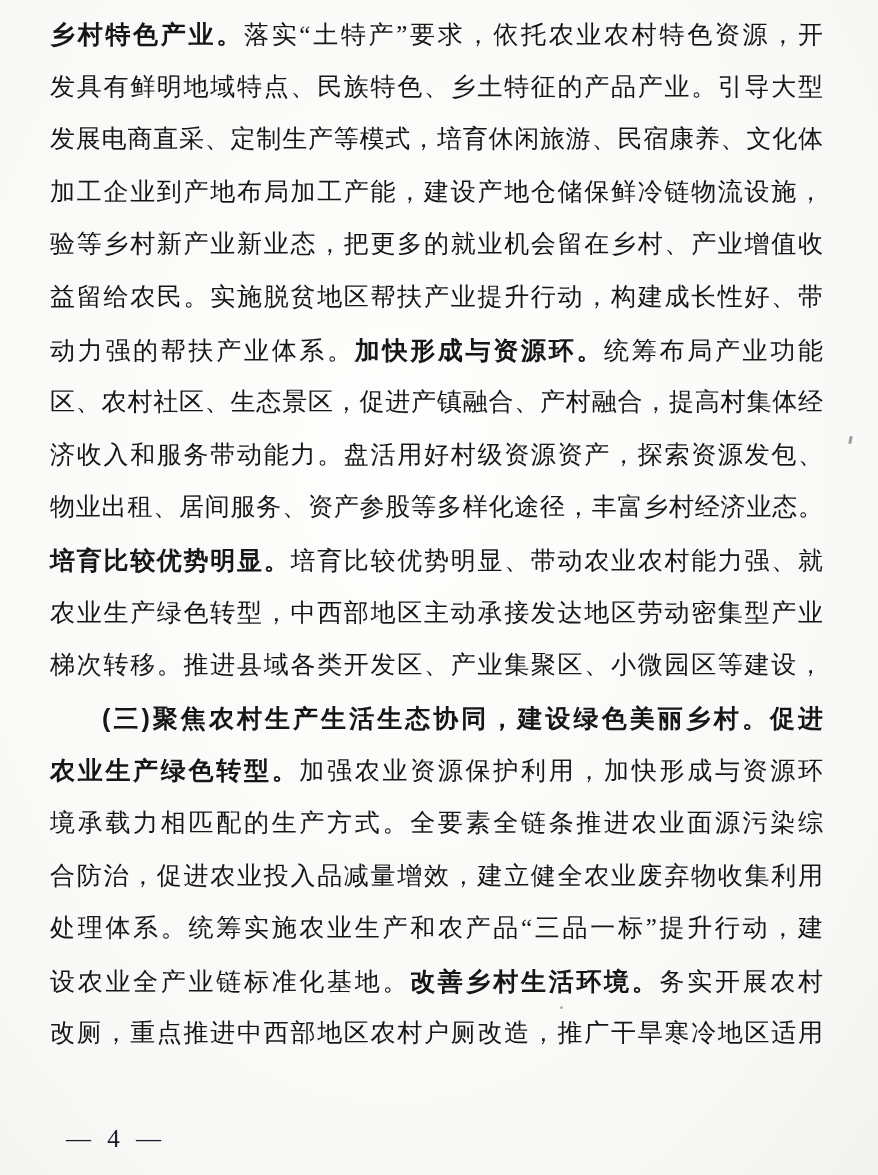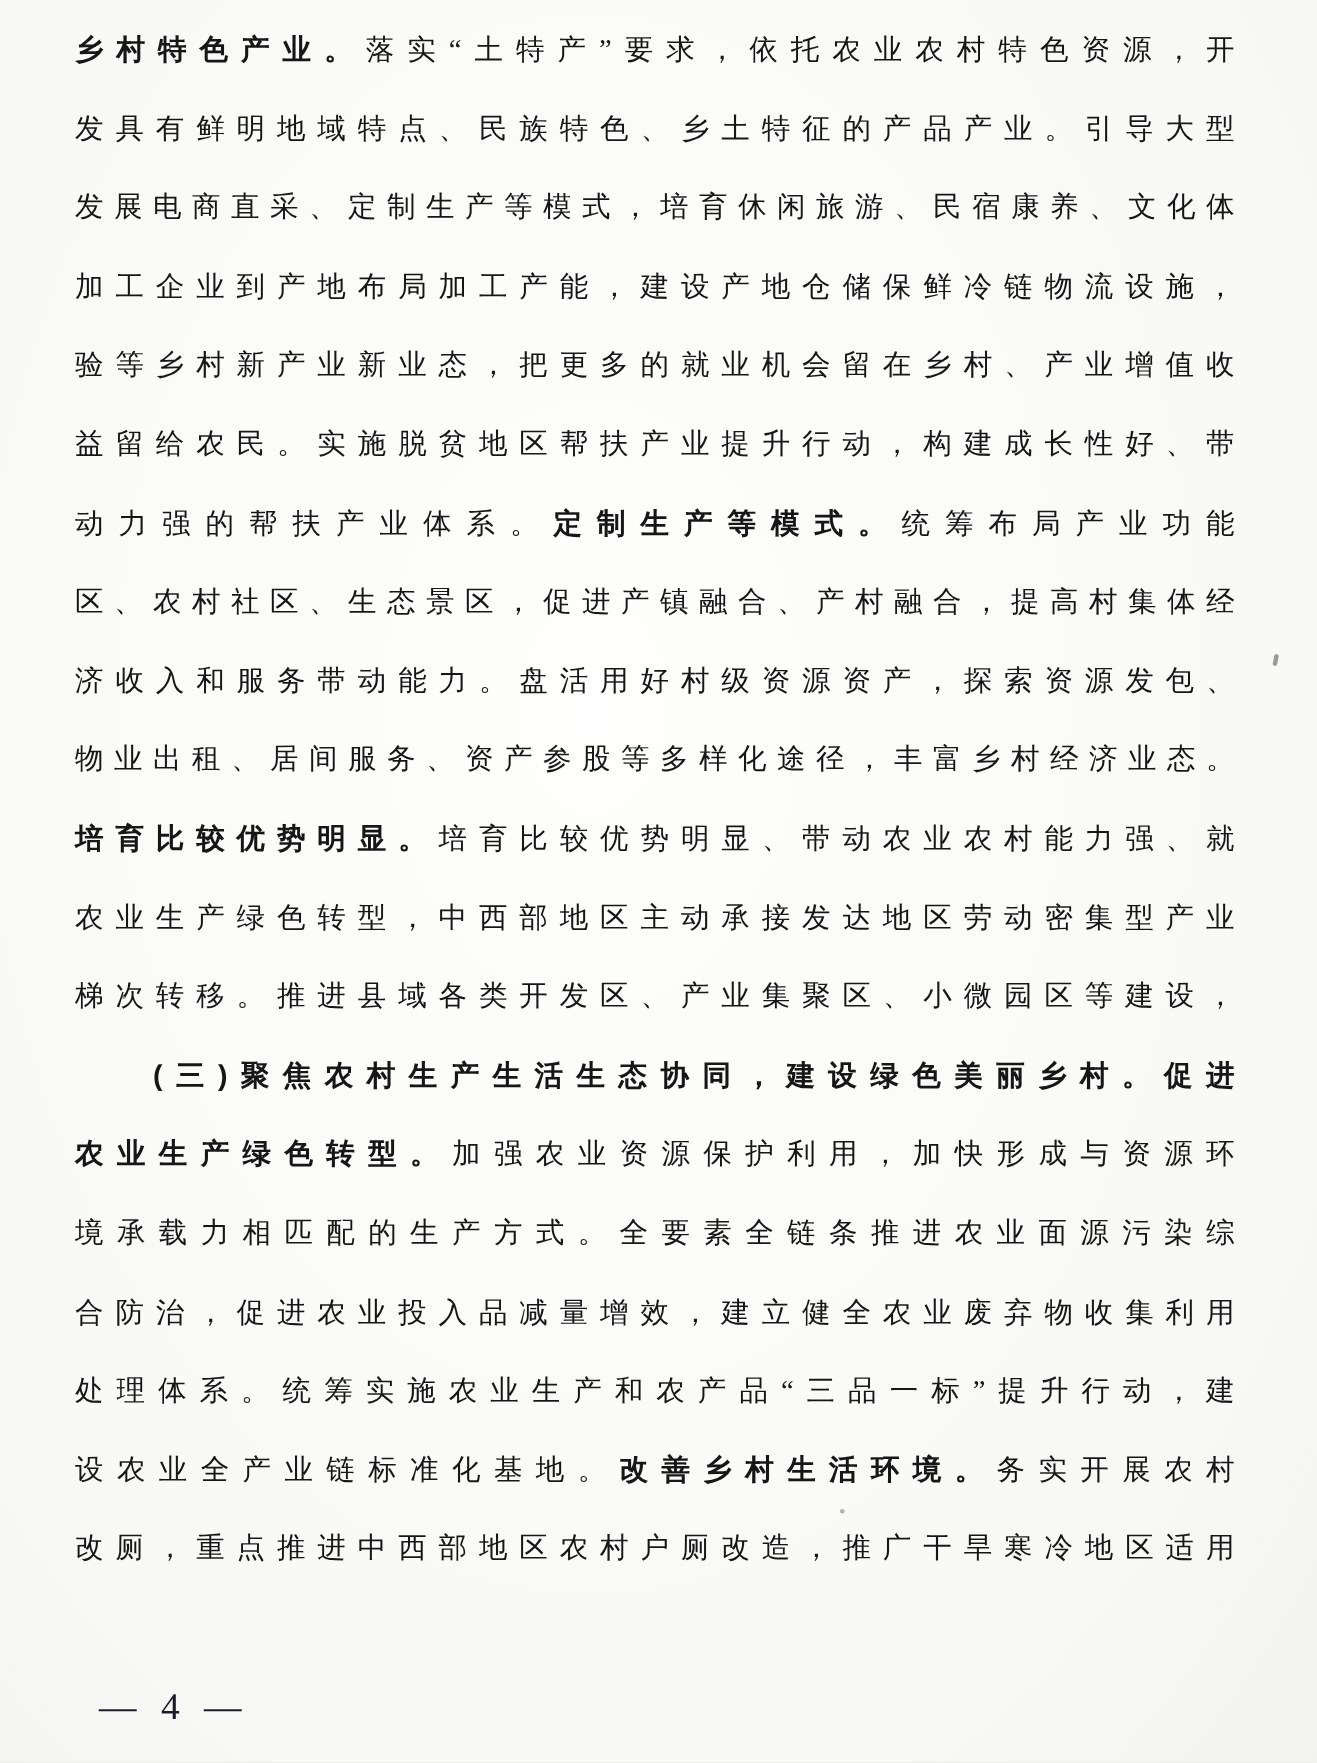--- a/index.html
+++ b/index.html
@@ -18,21 +18,21 @@
     font-family: "Liberation Serif", "DejaVu Serif", serif;
     overflow: hidden;
   }
   .text-block {
     position: absolute;
     left: 50px;
     top: 8px;
     width: 773px;
   }
   .line {
-    font-size: 19px;
+    font-size: 25px;
     line-height: 52.6px;
     height: 52.6px;
     text-align: justify;
     text-align-last: justify;
     text-justify: inter-character;
     letter-spacing: 0;
   }
   .line.indent {
     padding-left: 52px;
   }
@@ -87,21 +87,21 @@
 <body>
 
 <div class="page">
   <div class="text-block">
       <div class="line"><span class="run bold">乡村特色产业。</span><span class="run">落实“土特产”要求，依托农业农村特色资源，开</span></div>
       <div class="line"><span class="run">发具有鲜明地域特点、民族特色、乡土特征的产品产业。引导大型</span></div>
       <div class="line"><span class="run">发展电商直采、定制生产等模式，培育休闲旅游、民宿康养、文化体</span></div>
       <div class="line"><span class="run">加工企业到产地布局加工产能，建设产地仓储保鲜冷链物流设施，</span></div>
       <div class="line"><span class="run">验等乡村新产业新业态，把更多的就业机会留在乡村、产业增值收</span></div>
       <div class="line"><span class="run">益留给农民。实施脱贫地区帮扶产业提升行动，构建成长性好、带</span></div>
-      <div class="line"><span class="run">动力强的帮扶产业体系。</span><span class="run bold">定制生产等模式。</span><span class="run">统筹布局产业功能</span></div>
+      <div class="line"><span class="run">动力强的帮扶产业体系。</span><span class="run bold">加快形成与资源环。</span><span class="run">统筹布局产业功能</span></div>
       <div class="line"><span class="run">区、农村社区、生态景区，促进产镇融合、产村融合，提高村集体经</span></div>
       <div class="line"><span class="run">济收入和服务带动能力。盘活用好村级资源资产，探索资源发包、</span></div>
       <div class="line"><span class="run">物业出租、居间服务、资产参股等多样化途径，丰富乡村经济业态。</span></div>
       <div class="line"><span class="run bold">培育比较优势明显。</span><span class="run">培育比较优势明显、带动农业农村能力强、就</span></div>
       <div class="line"><span class="run">农业生产绿色转型，中西部地区主动承接发达地区劳动密集型产业</span></div>
       <div class="line"><span class="run">梯次转移。推进县域各类开发区、产业集聚区、小微园区等建设，</span></div>
       <div class="line indent"><span class="run bold">(三)聚焦农村生产生活生态协同，建设绿色美丽乡村。促进</span></div>
       <div class="line"><span class="run bold">农业生产绿色转型。</span><span class="run">加强农业资源保护利用，加快形成与资源环</span></div>
       <div class="line"><span class="run">境承载力相匹配的生产方式。全要素全链条推进农业面源污染综</span></div>
       <div class="line"><span class="run">合防治，促进农业投入品减量增效，建立健全农业废弃物收集利用</span></div>

